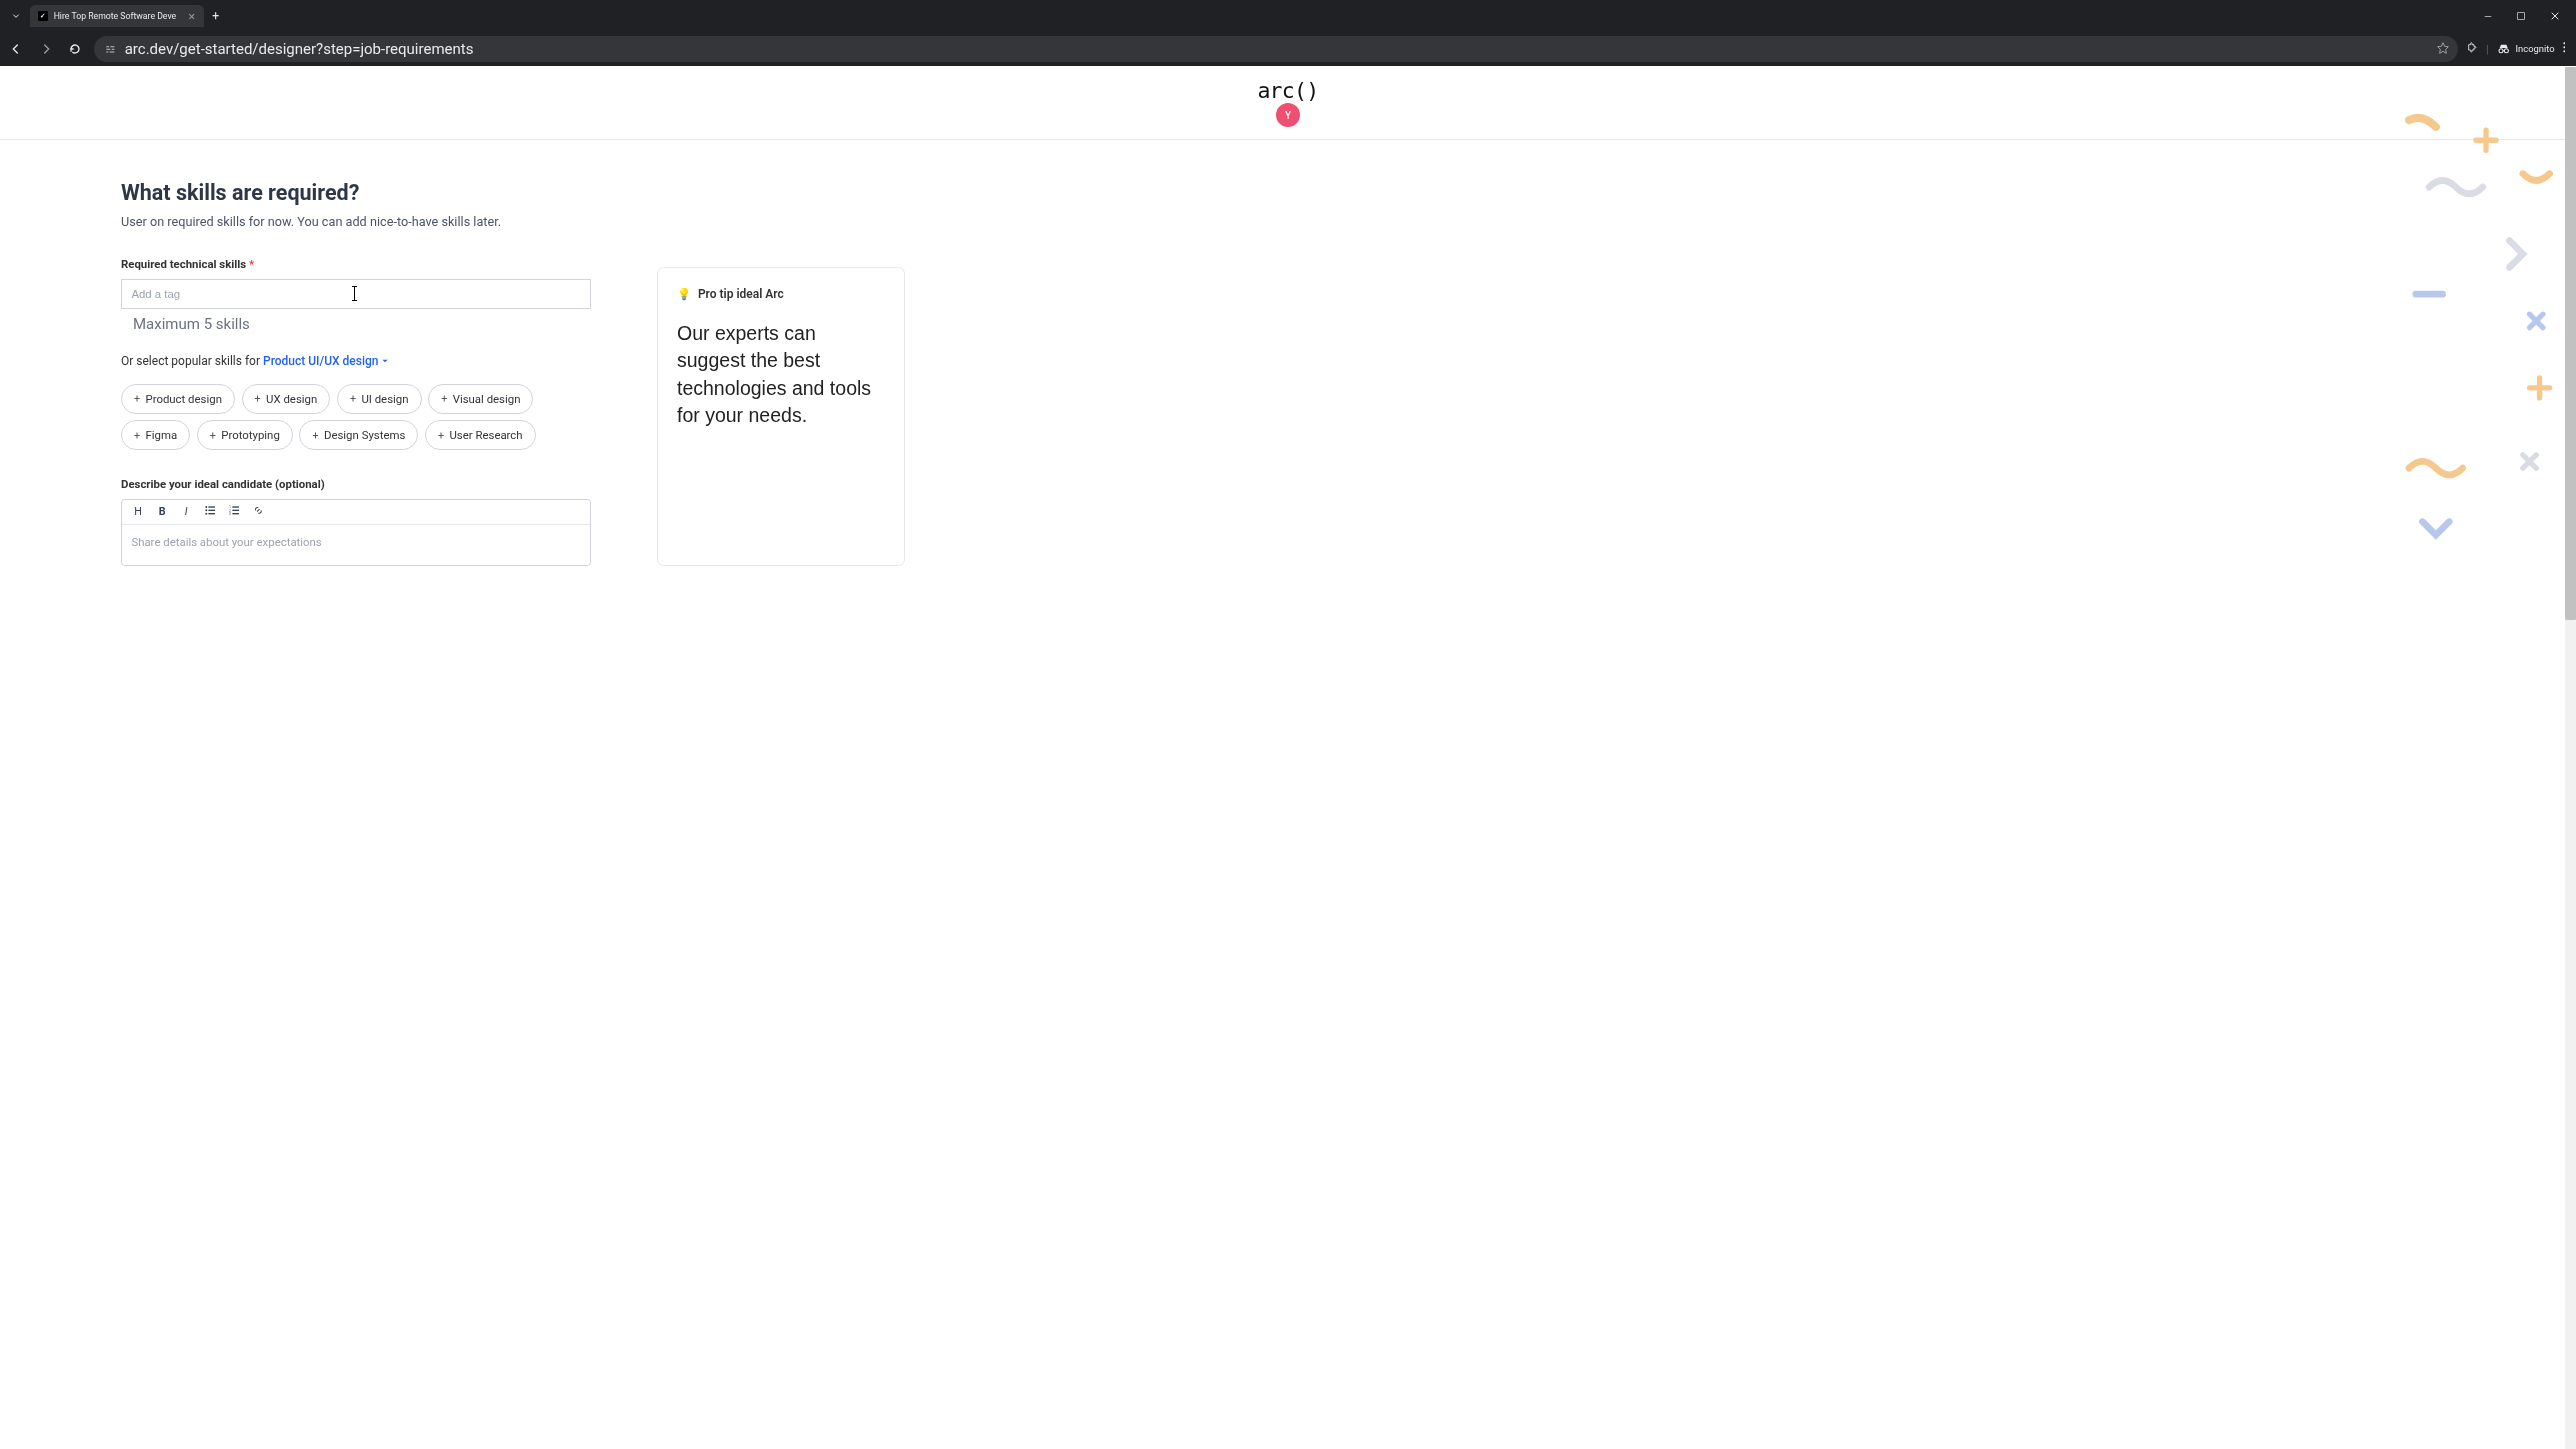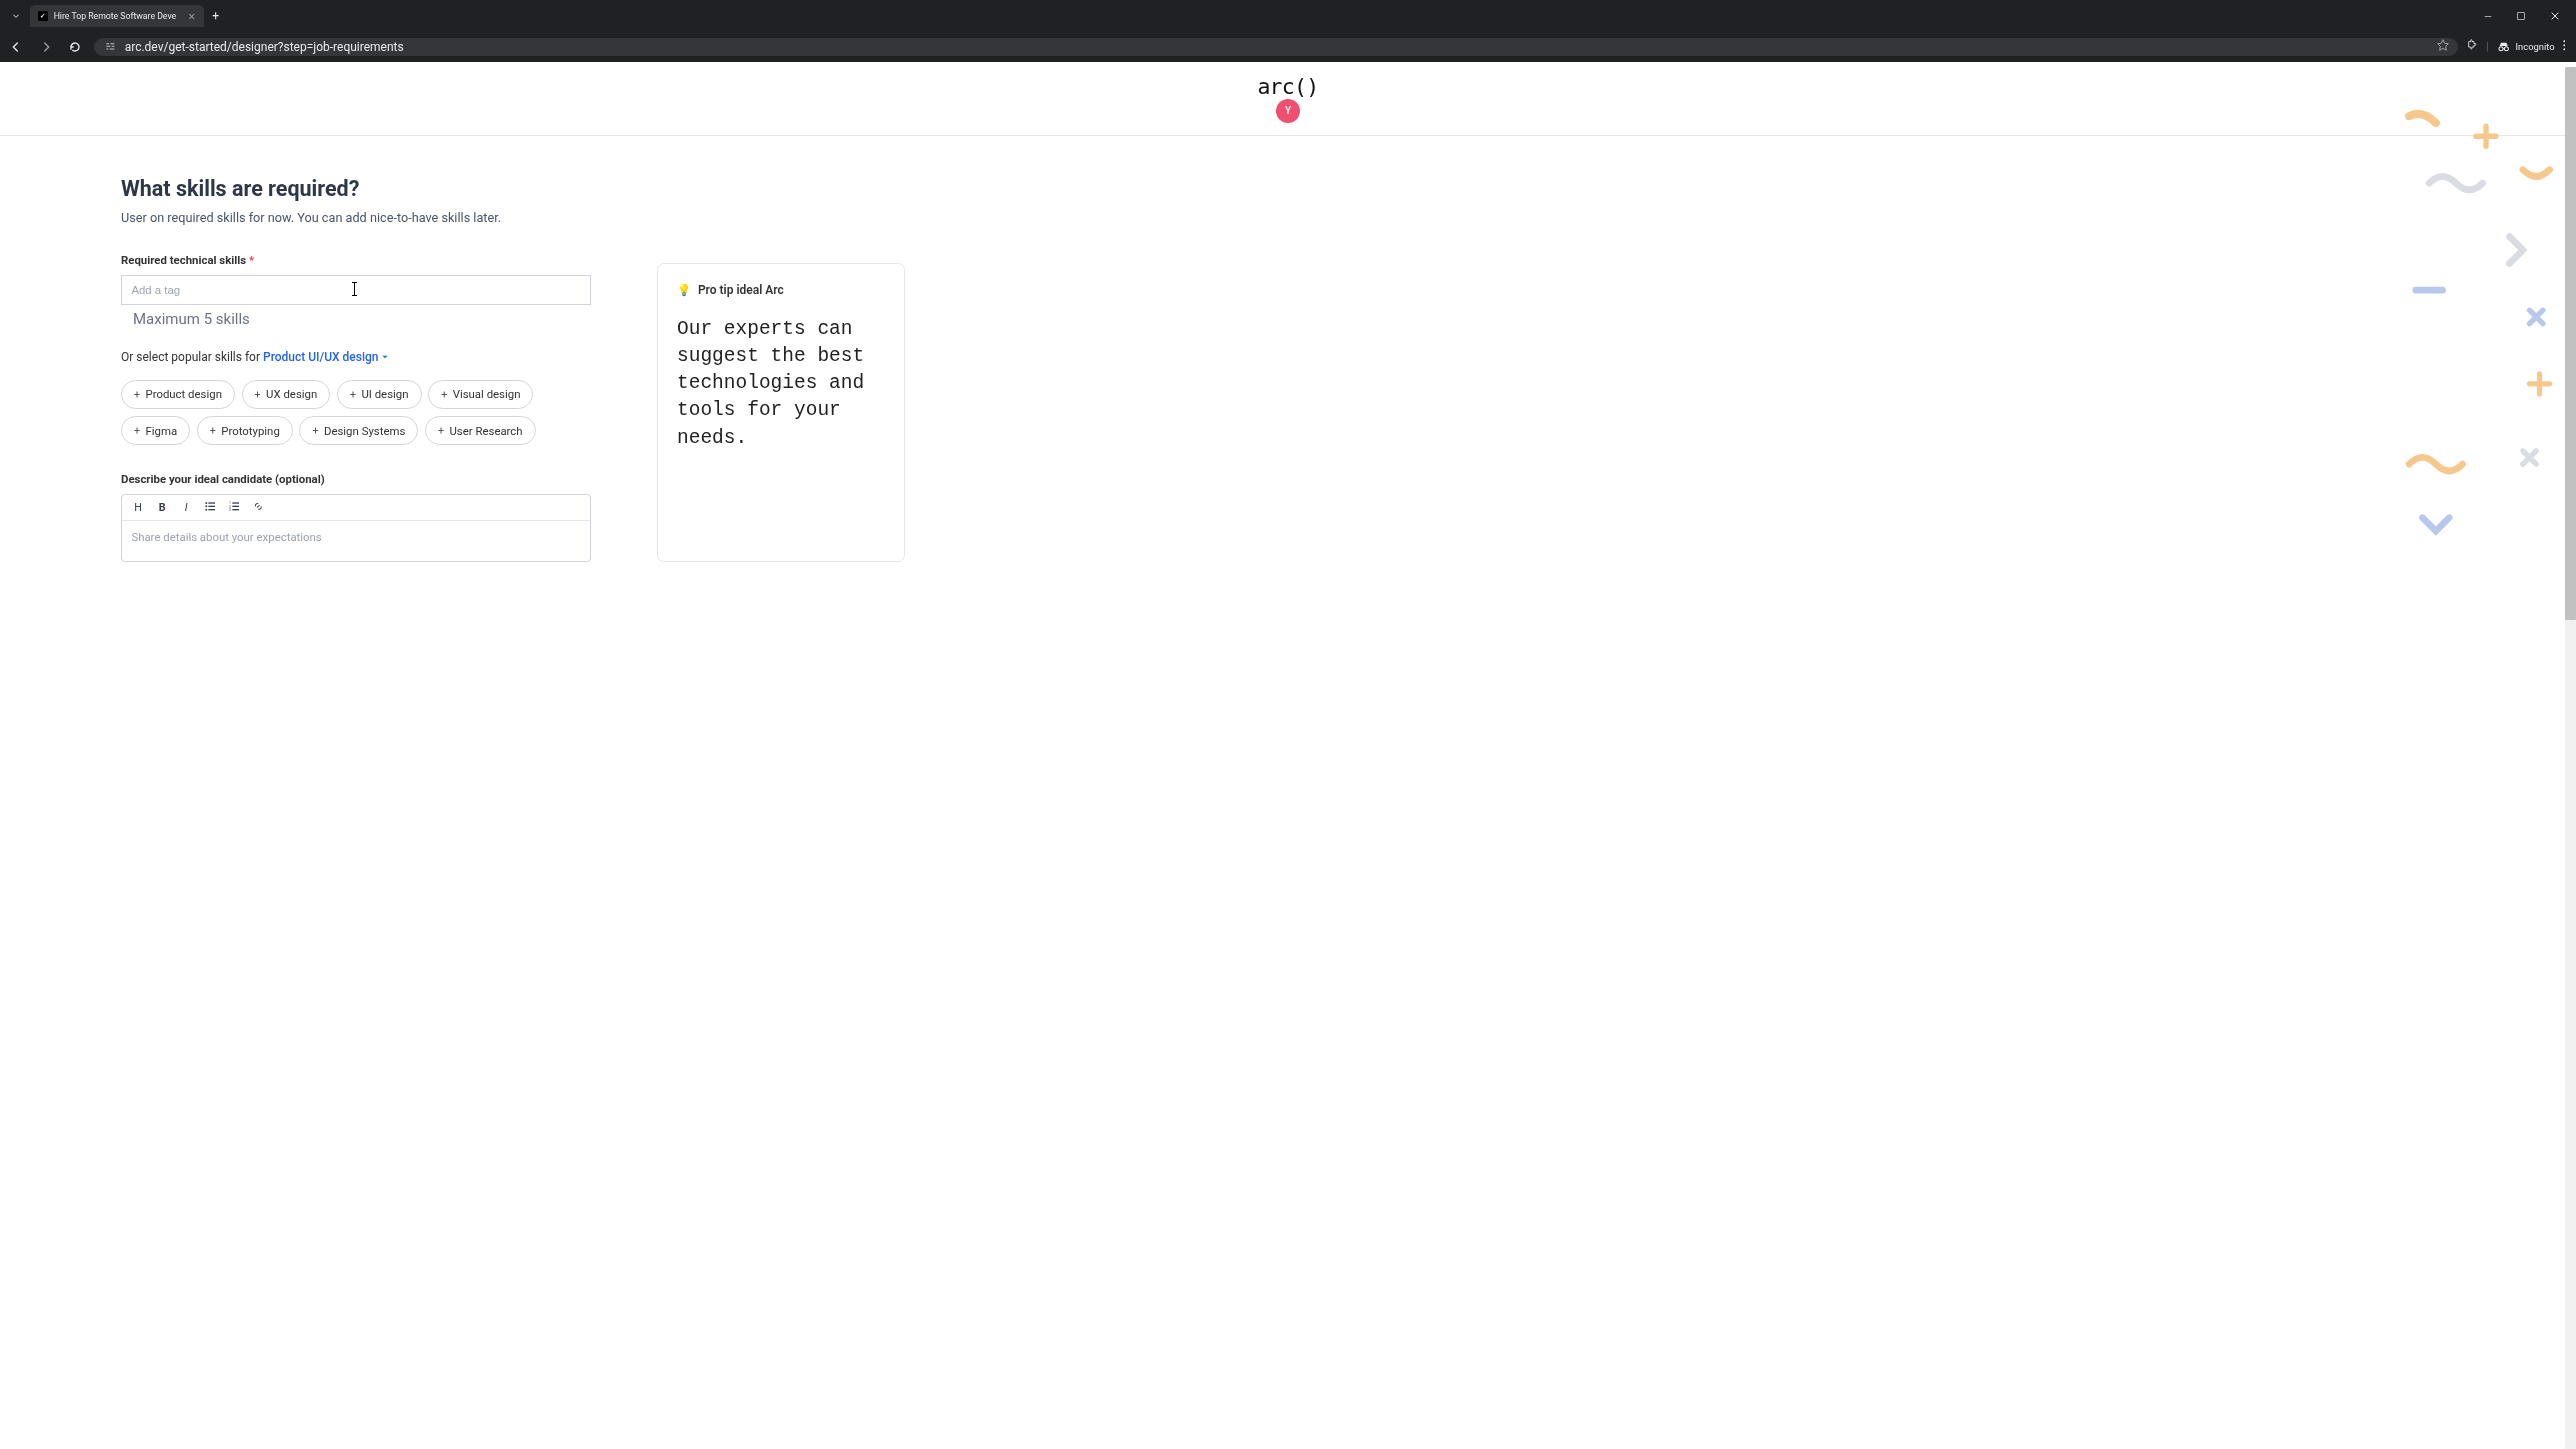--- a/index.html
+++ b/index.html
@@ -100,26 +100,26 @@
       justify-content: center;
       color: #9aa0a6;
       cursor: pointer;
       border-radius: 50%;
     }
     .nav-btn.enabled { color: #e8eaed; }
     .address-bar {
       flex: 1;
       background: #35363a;
       border-radius: 13.4px;
-      height: 18px;
+      height: 26px;
       display: flex;
       align-items: center;
       padding: 0 9.4px;
       color: #e8eaed;
-      font-size: 12px;
+      font-size: 15px;
       gap: 8px;
     }
     .site-settings {
       width: 13.4px;
       height: 13.4px;
       display: flex;
       align-items: center;
       justify-content: center;
       color: #9aa0a6;
     }
@@ -293,21 +293,21 @@
       display: flex;
       align-items: center;
       gap: 6.7px;
       font-size: 12px;
       font-weight: 600;
       color: #333;
       margin-bottom: 19px;
     }
     .tip-bulb { font-size: 11.4px; }
     .tip-body {
-      font-family: Liberation Mono, monospace;
+      font-family: Liberation Sans, sans-serif;
       font-size: 19.5px;
       line-height: 1.4;
       color: #222;
     }
     
     .deco {
       position: absolute;
       pointer-events: none;
       z-index: 1;
     }

